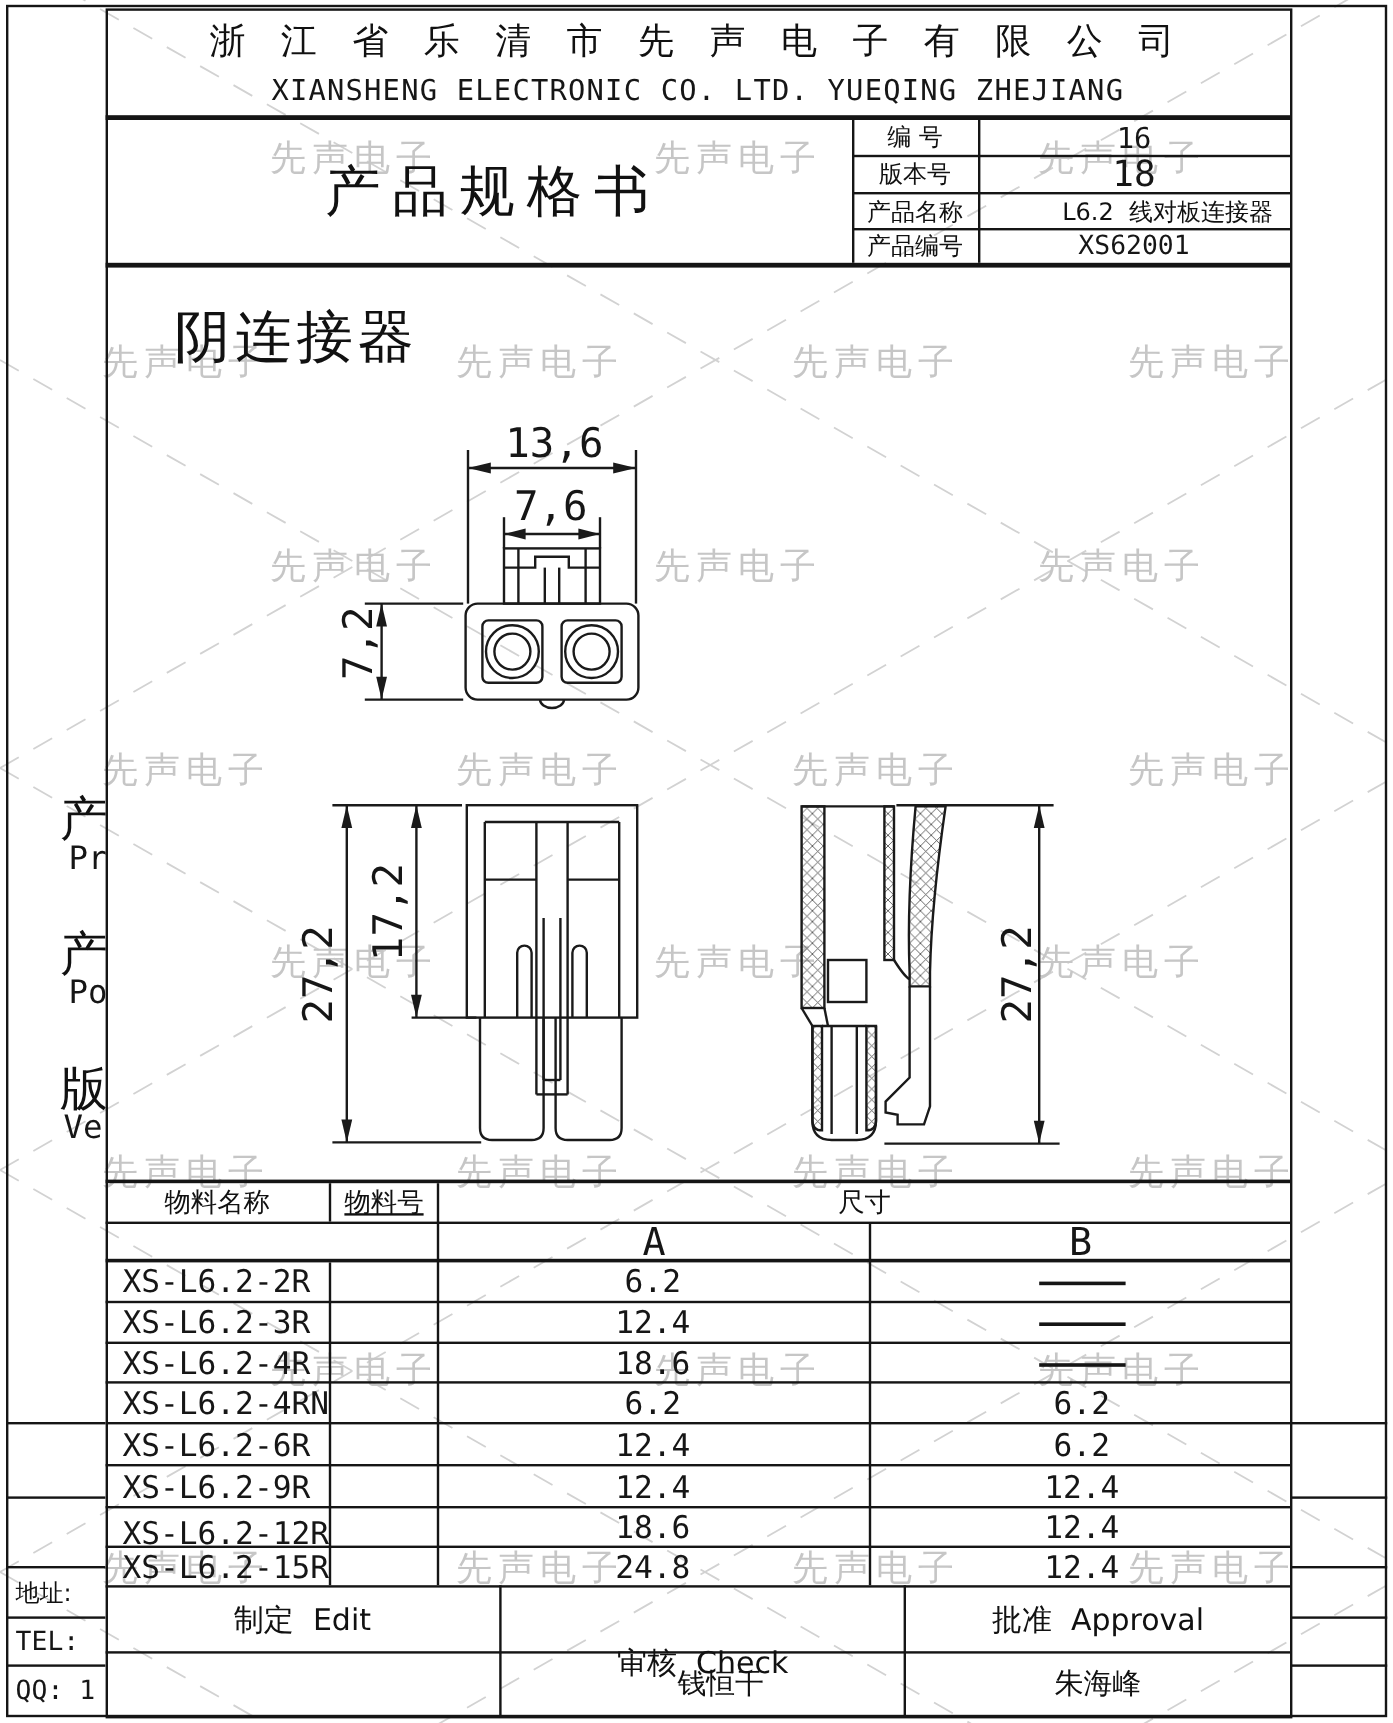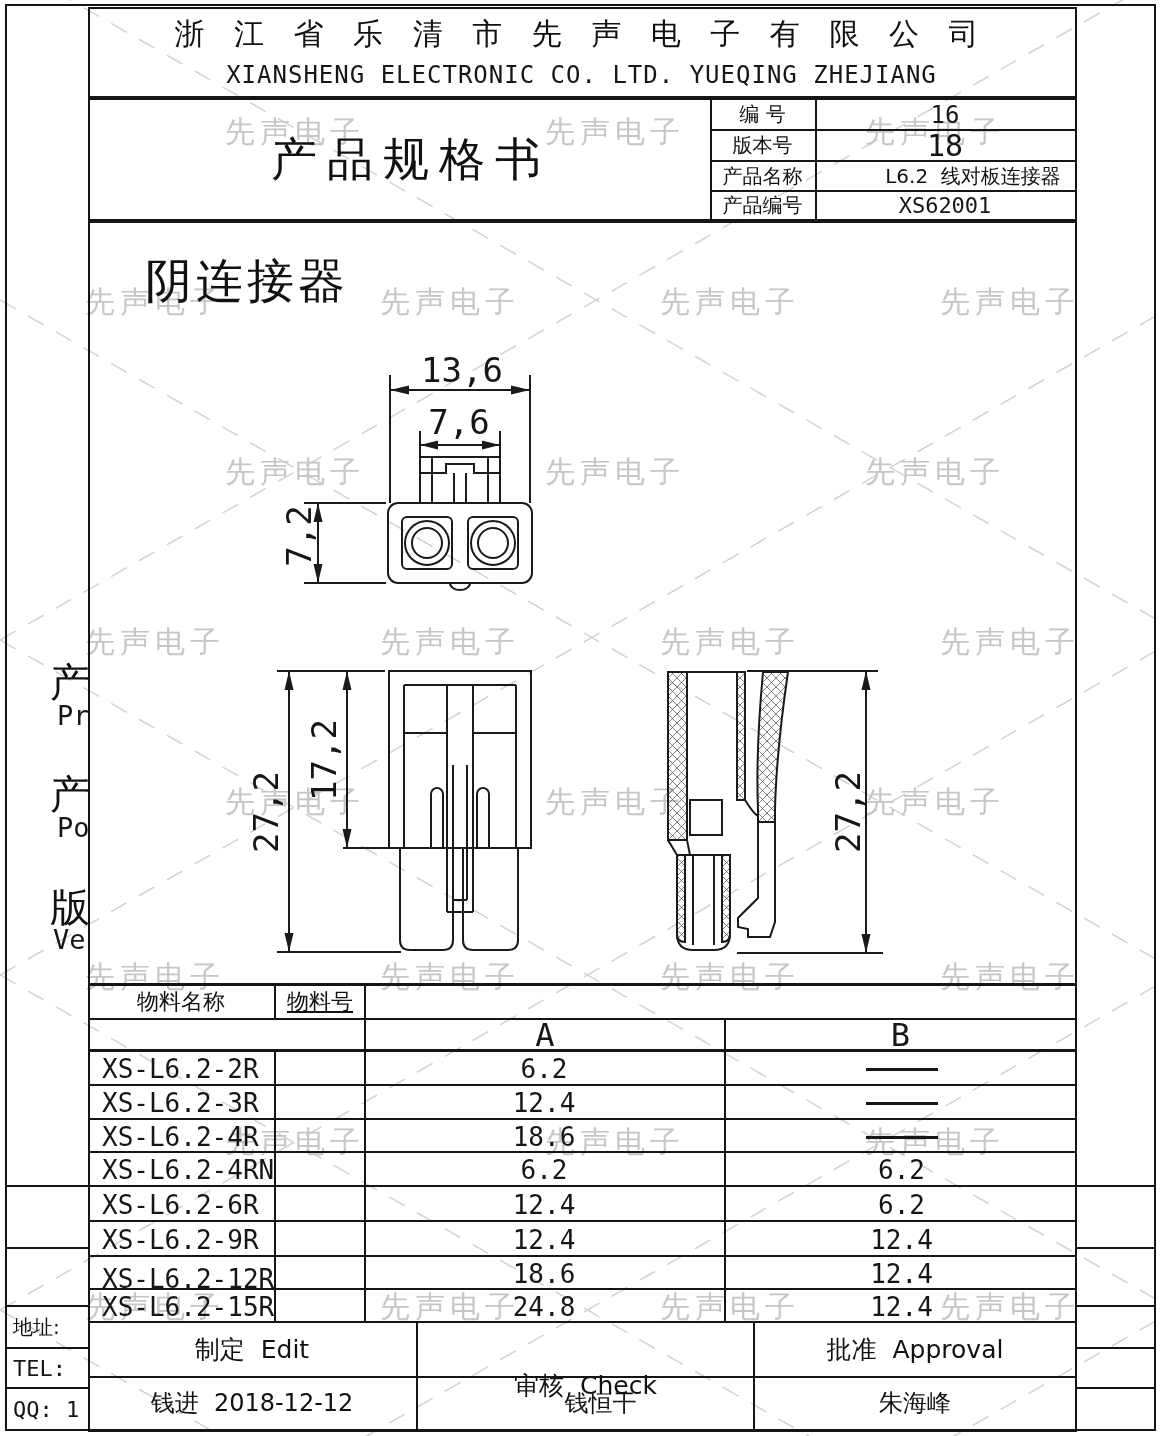--- a/index.html
+++ b/index.html
@@ -230,20 +230,21 @@
   <div class="hl" style="left:88px;top:1255px;width:987px;height:2px;"></div>
   <div class="hl" style="left:88px;top:1288px;width:987px;height:2px;"></div>
   <div class="hl" style="left:88px;top:1321px;width:987px;height:2px;"></div>
   <div class="vl" style="left:274px;top:986px;width:2px;height:32px;"></div>
   <div class="vl" style="left:274px;top:1052px;width:2px;height:269px;"></div>
   <div class="vl" style="left:364px;top:986px;width:2px;height:335px;"></div>
   <div class="vl" style="left:724px;top:1020px;width:2px;height:301px;"></div>
 
   <div class="cell cn" style="left:88px;top:986px;width:186px;height:32px;font-size:22px;">物料名称</div>
   <div class="cell cn" style="left:276px;top:986px;width:88px;height:32px;font-size:22px;text-decoration:underline;">物料号</div>
+  <div class="cell cn" style="left:366px;top:986px;width:709px;height:32px;font-size:22px;">尺寸</div>
   <div class="cell cad" style="left:366px;top:1020px;width:358px;height:29px;font-size:32px;">A</div>
   <div class="cell cad" style="left:726px;top:1020px;width:349px;height:29px;font-size:32px;">B</div>
 
   <div id="parts-rows">
       <div class="cell cad" style="left:102px;top:1052px;width:170px;height:34px;font-size:26px;justify-content:flex-start;">XS-L6.2-2R</div>
       <div class="cell cad" style="left:278px;top:1052px;width:84px;height:34px;font-size:26px;"></div>
       <div class="cell cad" style="left:366px;top:1052px;width:356px;height:34px;font-size:26px;">6.2</div>
       <div class="dash" style="left:866px;top:1068px;"></div>
       <div class="cell cad" style="left:102px;top:1086px;width:170px;height:34px;font-size:26px;justify-content:flex-start;">XS-L6.2-3R</div>
       <div class="cell cad" style="left:278px;top:1086px;width:84px;height:34px;font-size:26px;"></div>
@@ -274,17 +275,16 @@
       <div class="cell cad" style="left:366px;top:1290px;width:356px;height:33px;font-size:26px;">24.8</div>
       <div class="cell cad" style="left:728px;top:1290px;width:347px;height:33px;font-size:26px;">12.4</div>
     </div>
 
   <div class="vl" style="left:416px;top:1321px;width:2px;height:109px;"></div>
   <div class="vl" style="left:753px;top:1321px;width:2px;height:109px;"></div>
   <div class="hl" style="left:88px;top:1376px;width:987px;height:2px;"></div>
   <div class="cell cn" style="left:88px;top:1323px;width:328px;height:53px;font-size:25px;">制定  Edit</div>
   <div class="cell cn" style="left:418px;top:1323px;width:335px;height:53px;font-size:25px;margin-top:36px;">审核  Check</div>
   <div class="cell cn" style="left:755px;top:1323px;width:320px;height:53px;font-size:25px;">批准  Approval</div>
-  <div class="cell cn" style="left:88px;top:1378px;width:328px;height:50px;font-size:24px;">钱进  2018-12-12</div>
   <div class="cell cn" style="left:418px;top:1378px;width:335px;height:50px;font-size:24px;margin-left:15px;">钱恒干</div>
   <div class="cell cn" style="left:755px;top:1378px;width:320px;height:50px;font-size:24px;">朱海峰</div>
 
 </div>
 
 </body></html>

